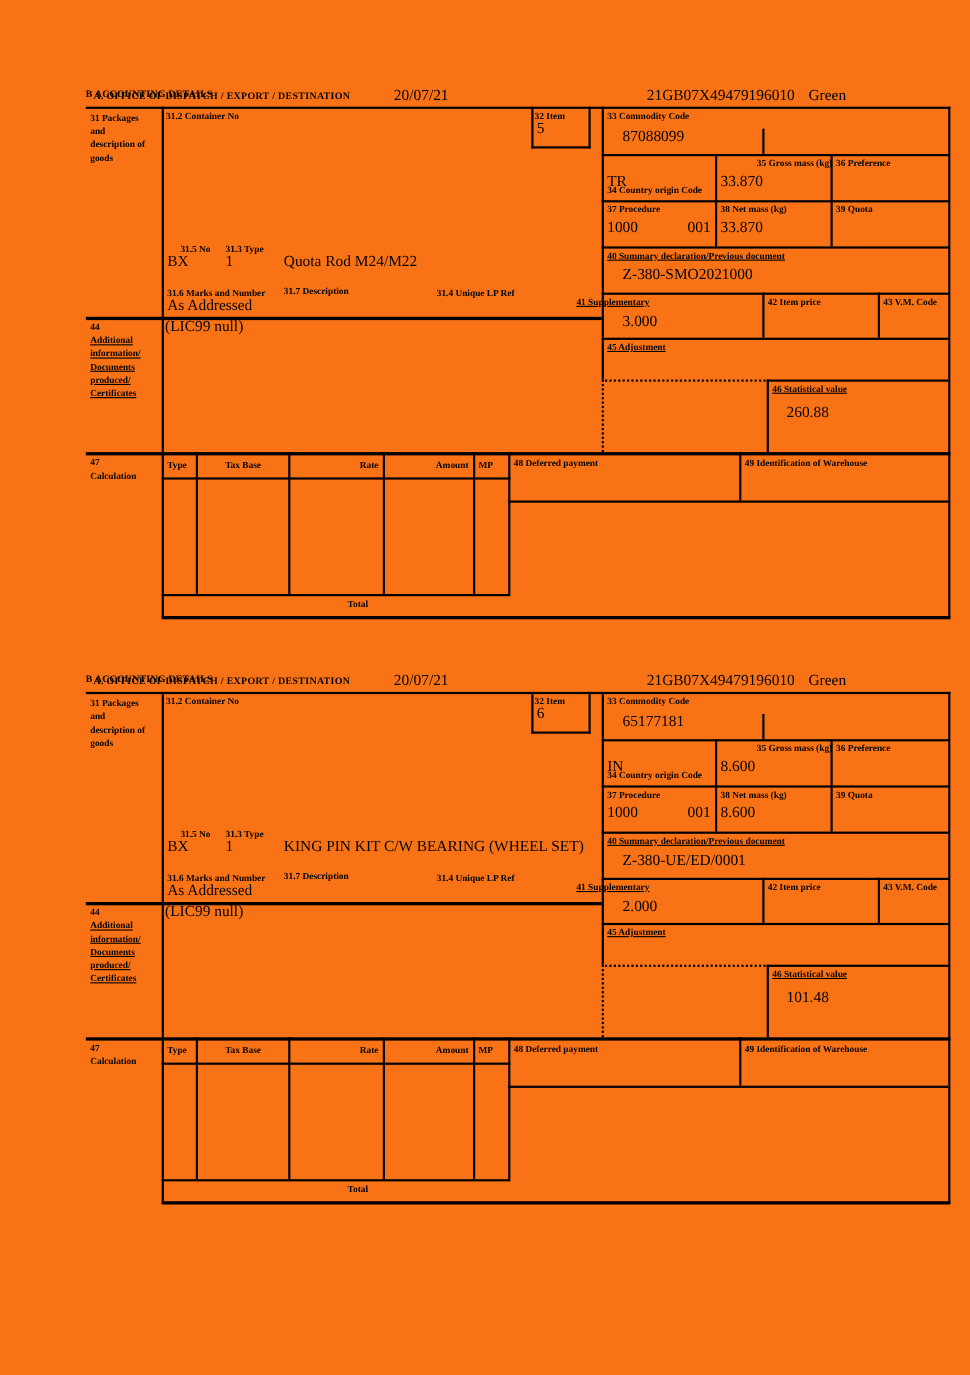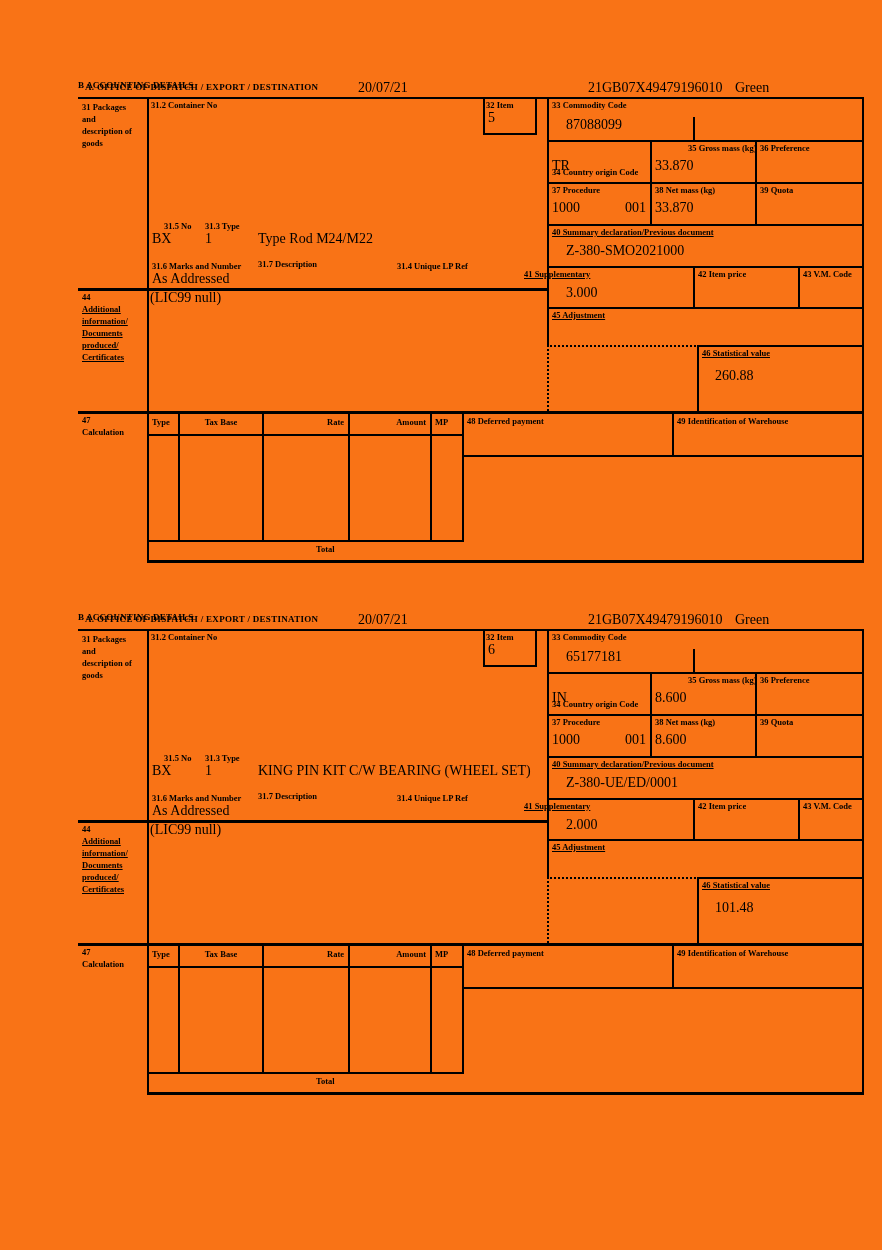--- a/index.html
+++ b/index.html
@@ -173,21 +173,21 @@
     <div class="lb lb-43">43 V.M. Code</div>
     <div class="val v-supp">3.000</div>
     <div class="lb ul lb-45">45 Adjustment</div>
     <div class="lb ul lb-46">46 Statistical value</div>
     <div class="val v-stat">260.88</div>
     <div class="lb lb-315">31.5 No</div>
     <div class="lb lb-313">31.3 Type</div>
     <div class="lb lb-317">31.7 Description</div>
     <div class="val v-pno">BX</div>
     <div class="val v-ptype">1</div>
-    <div class="val v-desc">Type Rod M24/M22</div>
+    <div class="val v-desc">Quota Rod M24/M22</div>
     <div class="lb lb-316">31.6 Marks and Number</div>
     <div class="lb lb-314">31.4 Unique LP Ref</div>
     <div class="val v-marks">As Addressed</div>
     <div class="val v-addl">(LIC99 null)</div>
     <div class="lb lb-44a">44</div>
     <div class="lb ul lb-44b">Additional</div>
     <div class="lb ul lb-44c">information/</div>
     <div class="lb ul lb-44d">Documents</div>
     <div class="lb ul lb-44e">produced/</div>
     <div class="lb ul lb-44f">Certificates</div>

